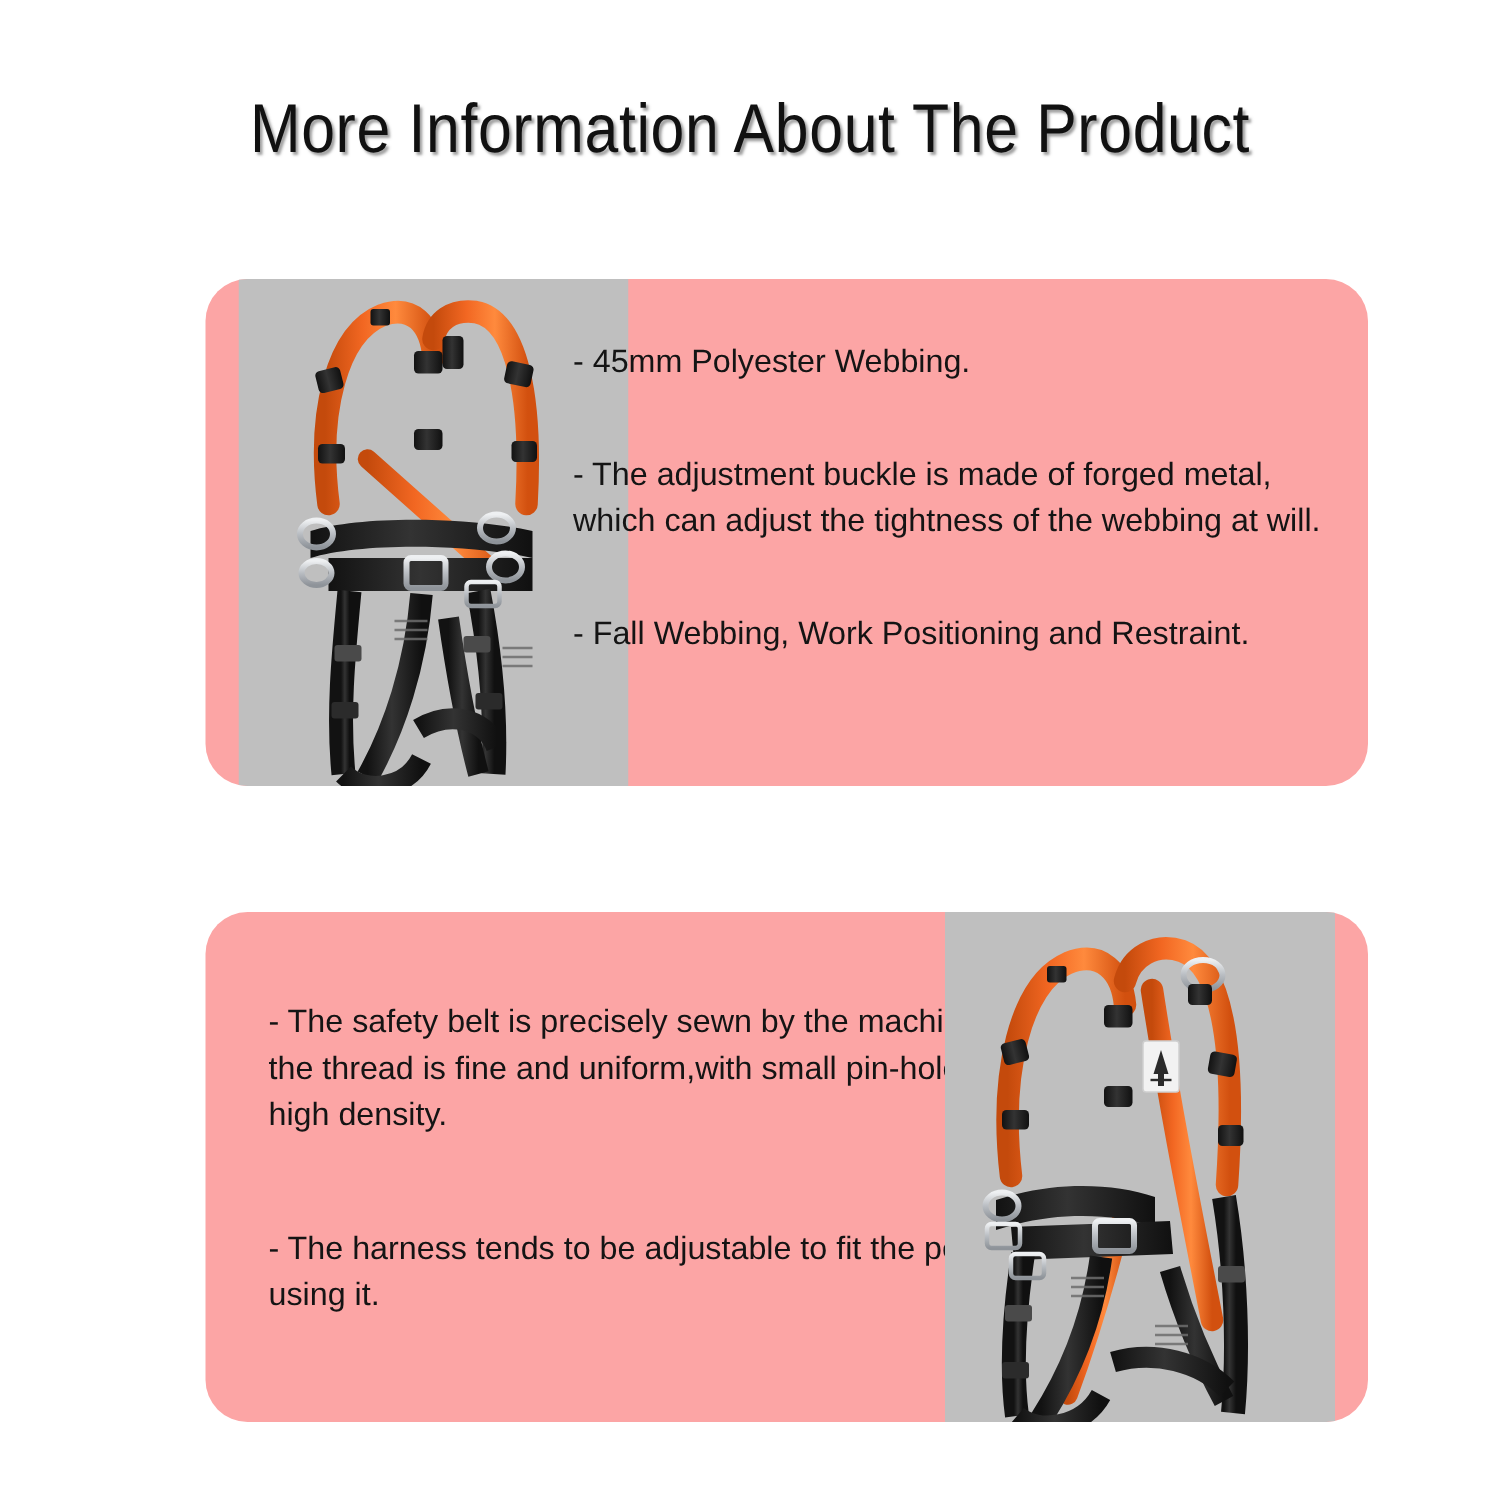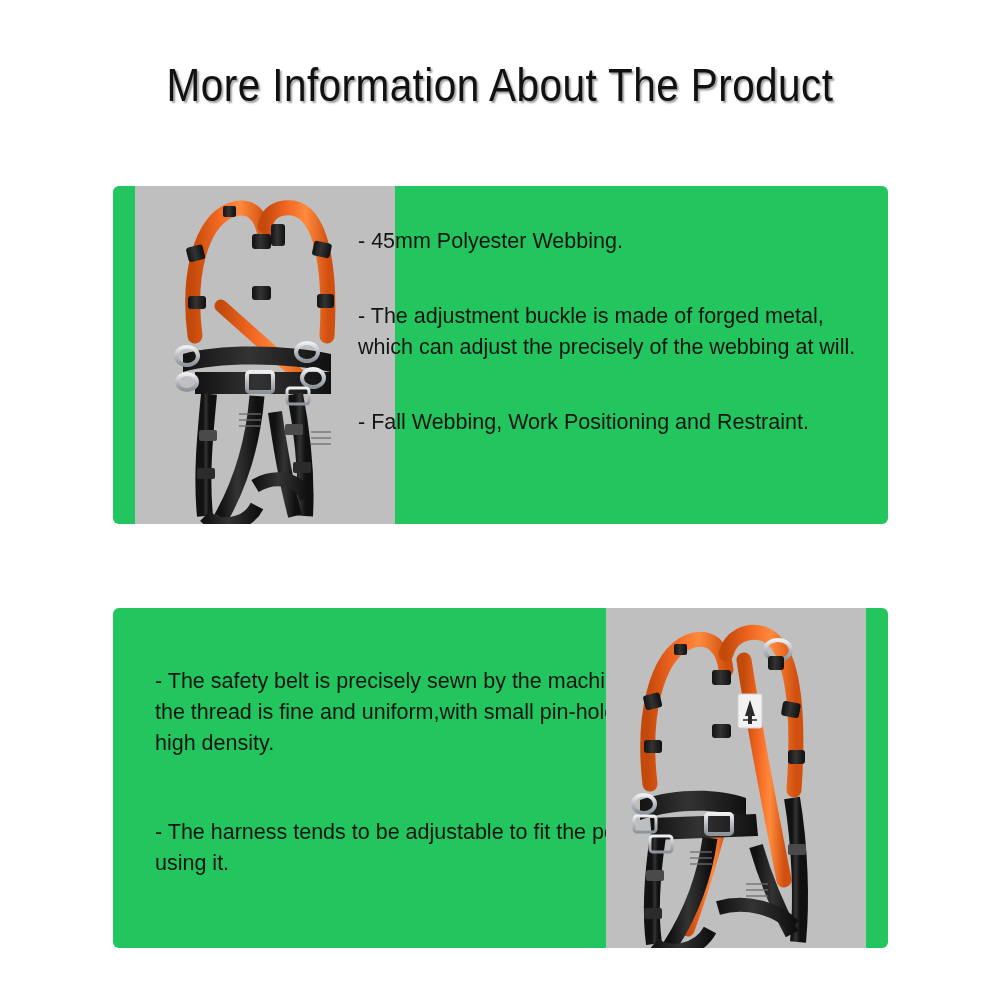--- a/index.html
+++ b/index.html
@@ -29,23 +29,24 @@
     color: #111111;
     transform: scaleX(0.88);
     transform-origin: center center;
     text-shadow: 2px 2px 2px rgba(80,80,80,0.55);
     white-space: nowrap;
   }
 
   
   .panel {
     position: absolute;
-    background: #22c55e;
-    border-radius: 6px;
+    background: #fca5a5;
+    border-radius: 28px;
     overflow: hidden;
+    margin-left: 24px;
   }
   #panel-1 {
     left: 113px;
     top: 186px;
     width: 775px;
     height: 338px;
   }
   #panel-2 {
     left: 113px;
     top: 608px;
@@ -160,21 +161,21 @@
       <g stroke="#6d6d6d" stroke-width="1.6" opacity="0.85">
         <path d="M104 228 L126 228 M104 234 L126 234 M104 240 L126 240"></path>
         <path d="M176 246 L196 246 M176 252 L196 252 M176 258 L196 258"></path>
       </g>
     </svg>
   </div>
 
   <div class="text-block">
     <p class="bullet-line">- 45mm Polyester Webbing.</p>
     <div class="gap-lg"></div>
-    <p class="bullet-line">- The adjustment buckle is made of forged metal, which can adjust the precisely of the webbing at will.</p>
+    <p class="bullet-line">- The adjustment buckle is made of forged metal, which can adjust the tightness of the webbing at will.</p>
     <div class="gap-lg"></div>
     <p class="bullet-line">- Fall Webbing, Work Positioning and Restraint.</p>
   </div>
 </div>
 
 <div class="panel" id="panel-2">
 
   <div class="text-block">
     <p class="bullet-line">- The safety belt is precisely sewn by the machine, and the thread is fine and uniform,with small pin-holes and high density.</p>
     <div class="gap-xl"></div>

